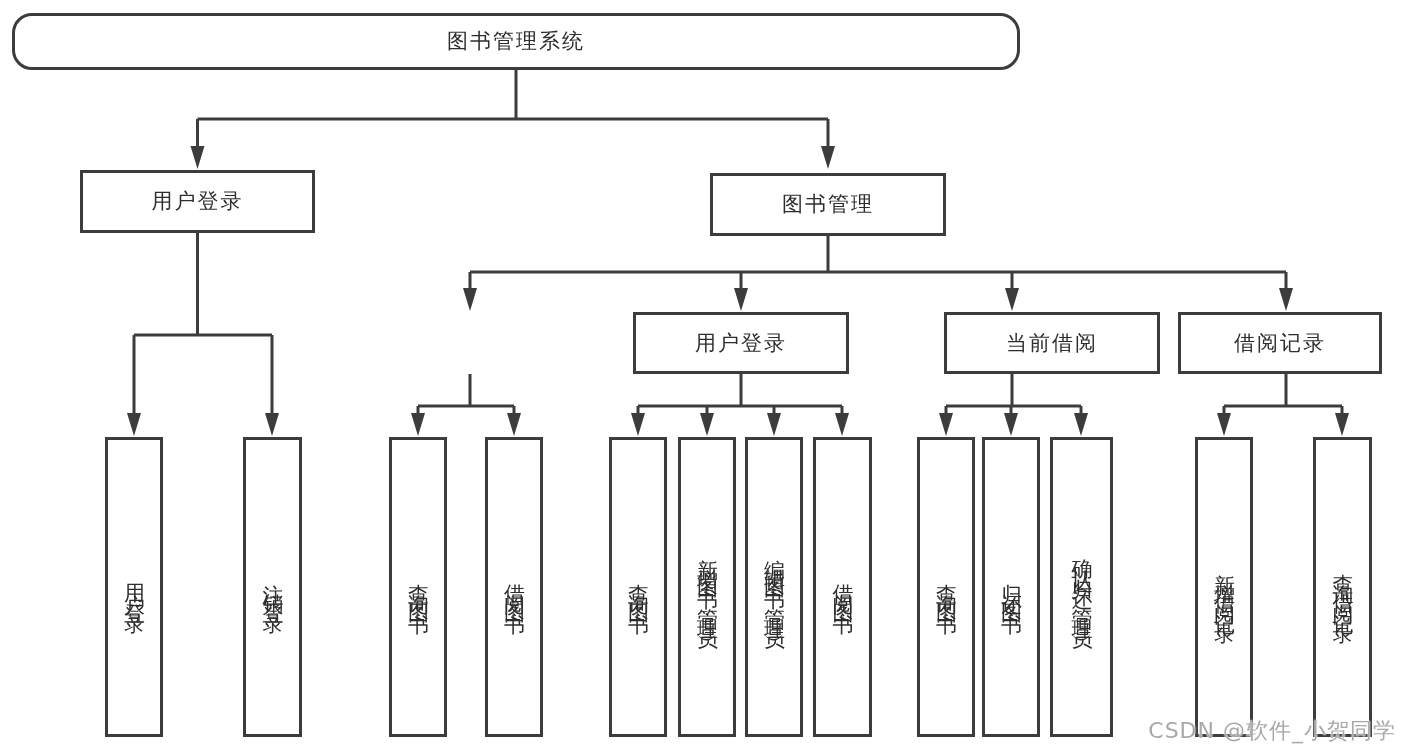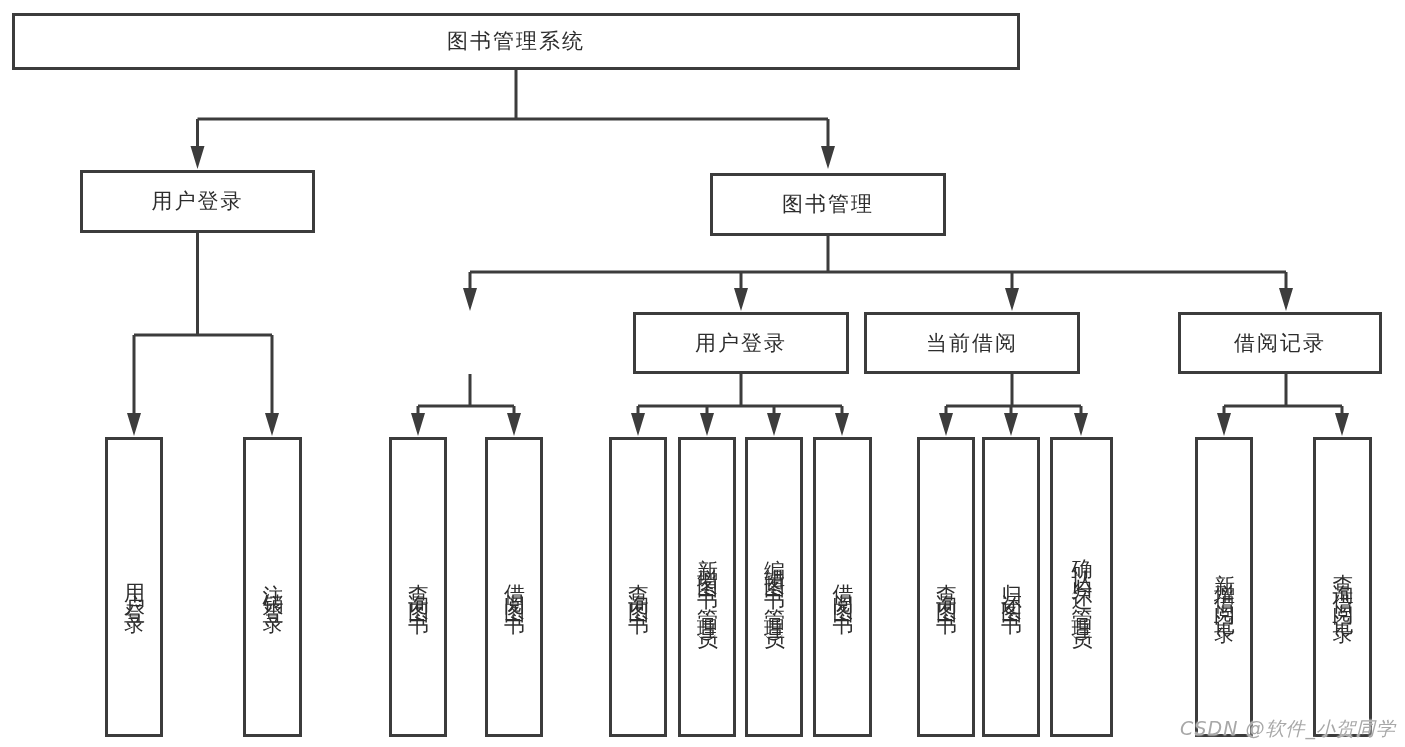--- a/index.html
+++ b/index.html
@@ -44,27 +44,26 @@
     text-orientation: mixed;
     font-size: 21px;
     letter-spacing: 10px;
     line-height: 1;
     white-space: nowrap;
   }
   .watermark {
     position: absolute;
     right: 9px;
     top: 716px;
-    font-size: 19px;
+    font-size: 22px;
     letter-spacing: 1px;
     color: #a8a8a8;
     text-shadow: 0 0 2px #ffffff, 0 0 2px #ffffff;
     white-space: nowrap;
     z-index: 10;
-    font-style: italic;
   }
 </style>
 </head>
 <body>
 
 <div id="canvas">
 
   <svg id="connectors" viewBox="0 0 1405 747" xmlns="http://www.w3.org/2000/svg" aria-hidden="true">
 
     <path d="M516 70 V119 M197.5 119 H828 M197.5 119 V150
@@ -78,35 +77,35 @@
 
     <path d="M197.5 169 l-7 -23 h14 Z  M828 169 l-7 -23 h14 Z
              M470 311 l-7 -23 h14 Z  M741 311 l-7 -23 h14 Z  M1012 311 l-7 -23 h14 Z  M1286 311 l-7 -23 h14 Z
              M134 436 l-7 -23 h14 Z  M272 436 l-7 -23 h14 Z
              M418 436 l-7 -23 h14 Z  M514 436 l-7 -23 h14 Z
              M638 436 l-7 -23 h14 Z  M707 436 l-7 -23 h14 Z  M774 436 l-7 -23 h14 Z  M842 436 l-7 -23 h14 Z
              M946 436 l-7 -23 h14 Z  M1011 436 l-7 -23 h14 Z  M1081 436 l-7 -23 h14 Z
              M1224 436 l-7 -23 h14 Z  M1342 436 l-7 -23 h14 Z" fill="#3c3c3c"></path>
   </svg>
 
-  <div class="box" style="left:12px; top:13px; width:1008px; height:57px;">
+  <div class="box" style="left:12px; top:13px; width:1008px; height:57px;border-radius:20px;">
     <span class="hlabel">图书管理系统</span>
   </div>
 
   <div class="box" style="left:80px; top:170px; width:235px; height:63px;">
     <span class="hlabel">用户登录</span>
   </div>
   <div class="box" style="left:710px; top:173px; width:236px; height:63px;">
     <span class="hlabel">图书管理</span>
   </div>
 
   <div class="box" style="left:633px; top:312px; width:216px; height:62px;">
     <span class="hlabel">用户登录</span>
   </div>
-  <div class="box" style="left:864px; top:312px; width:216px; height:62px;">
+  <div class="box" style="left:944px; top:312px; width:216px; height:62px;">
     <span class="hlabel">当前借阅</span>
   </div>
   <div class="box" style="left:1178px; top:312px; width:204px; height:62px;">
     <span class="hlabel">借阅记录</span>
   </div>
 
   <div class="box vbox" style="left:105px; top:437px; width:58px; height:300px;">
     <span class="vlabel">用户登录</span>
   </div>
   <div class="box vbox" style="left:243px; top:437px; width:59px; height:300px;">

